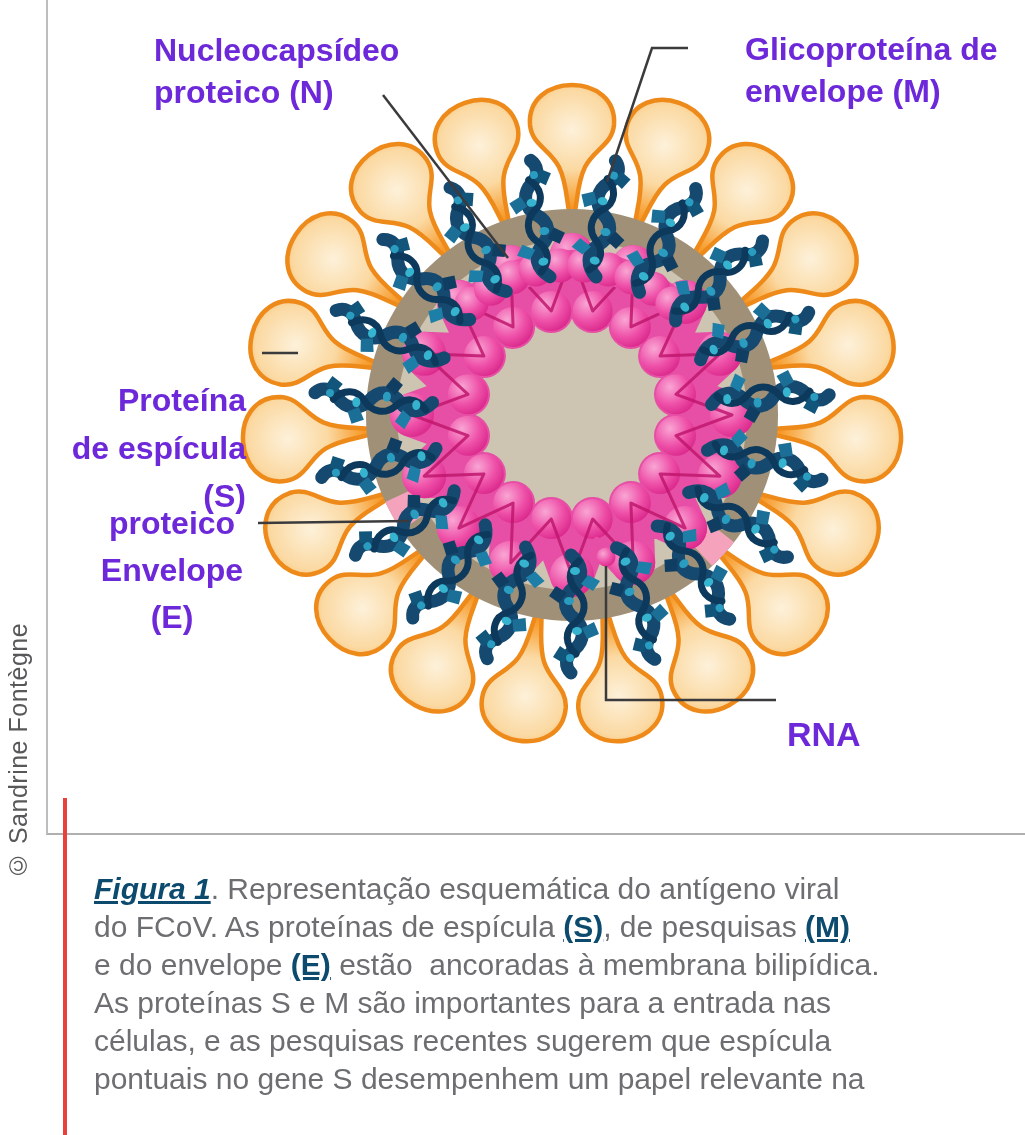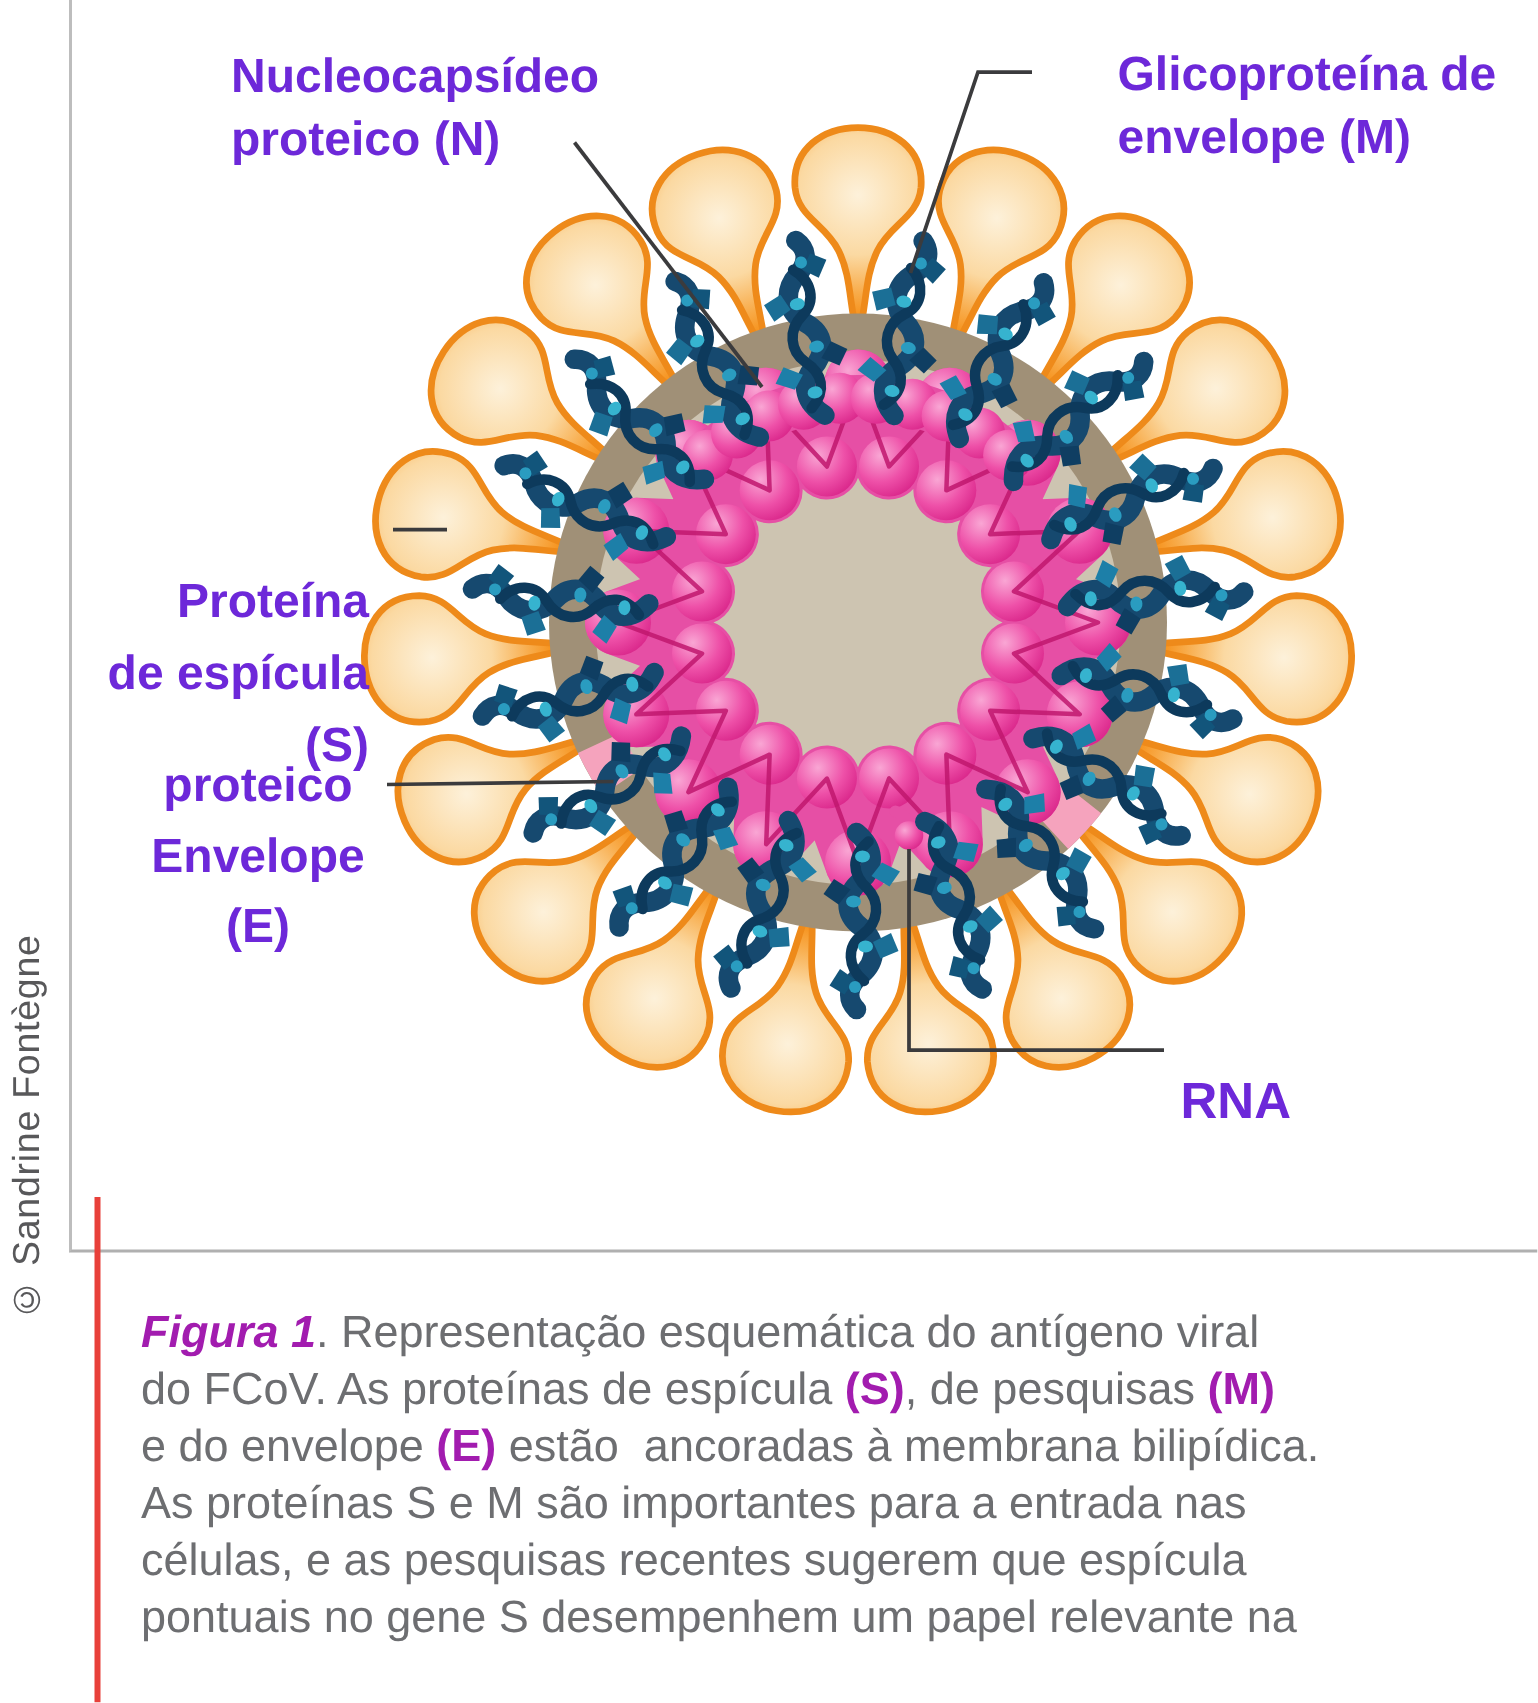--- a/index.html
+++ b/index.html
@@ -14,21 +14,21 @@
   .lbl-s{left:46px;top:336px;width:200px;text-align:right;line-height:48px;margin-top:40px;}
   .lbl-e{left:72px;top:500px;width:200px;text-align:center;line-height:47px;}
   .lbl-rna{left:787px;top:682px;font-size:34px;line-height:38px;margin-top:33px;}
   .credit{position:absolute;left:4px;top:588px;height:292px;writing-mode:vertical-rl;
           transform:rotate(180deg);font-size:25px;color:#58585a;letter-spacing:.5px;
           white-space:nowrap;}
   .red-rule{position:absolute;left:63px;top:798px;width:4px;height:337px;background:#e8403a;}
   .caption{position:absolute;left:94px;top:870px;width:880px;font-size:30px;
            line-height:38px;color:#6d6e71;}
   .cap-line{white-space:pre-wrap;}
-  .caption .strong{font-weight:bold;color:#a21caf;}
+  .caption .strong{font-weight:bold;color:#0c4a6e;text-decoration:underline;}
   .caption .ital{font-style:italic;}
 </style>
 </head>
 <body>
 
 <div class="panel"></div>
 
 <svg class="figure-svg" viewBox="0 0 1025 833" xmlns="http://www.w3.org/2000/svg">
   <defs>
     <radialGradient id="spikeGrad" gradientUnits="userSpaceOnUse" cx="0" cy="-285" r="80">

